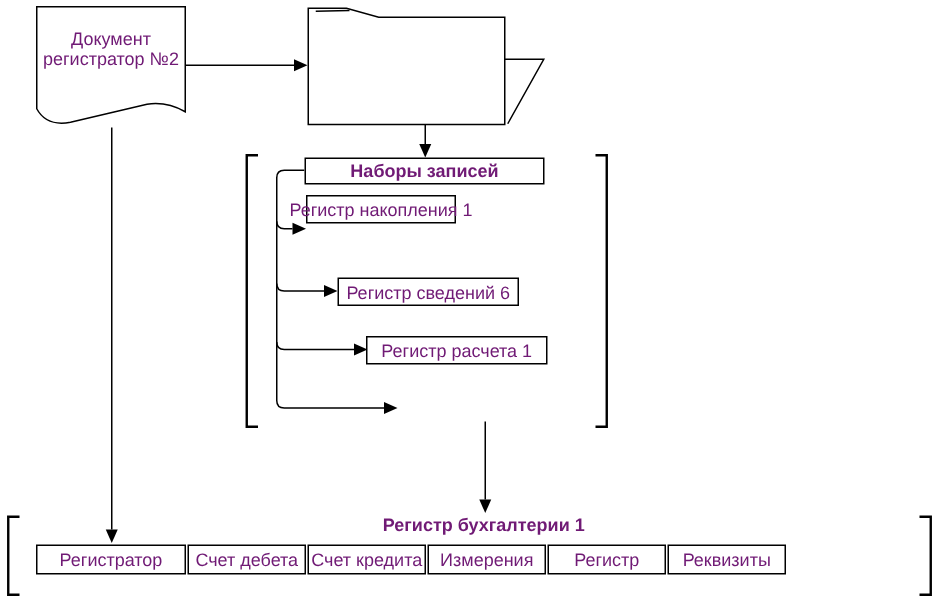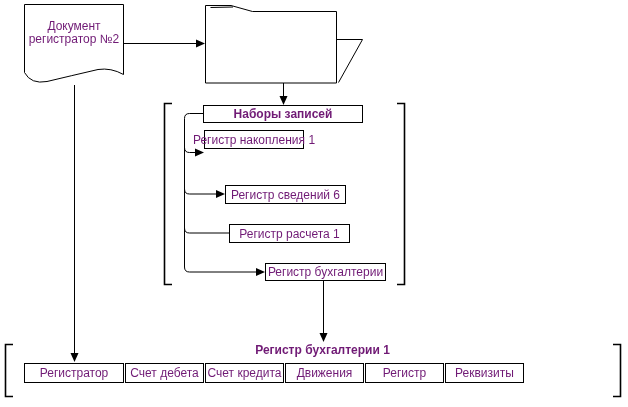--- a/index.html
+++ b/index.html
@@ -13,21 +13,21 @@
   .nodebox{
     position:absolute;box-sizing:border-box;border:1px solid #000;background:#fff;
     font-size:12px;display:flex;align-items:center;justify-content:center;
     white-space:nowrap;
   }
   #doc-label{left:24px;top:20px;width:100px;}
   #folder-label{left:206px;top:39px;width:130px;font-weight:bold;}
   #recordsets-header{left:203px;top:105px;width:160px;height:18px;font-weight:bold;}
   #reg-item-0{left:204px;top:130px;width:100px;height:19px;}
   #reg-item-1{left:225px;top:185px;width:121px;height:19px;}
-  #reg-item-2{left:229px;top:224px;width:121px;height:19px;}
+  #reg-item-2{left:244px;top:224px;width:121px;height:19px;}
   #reg-item-3{left:265px;top:263px;width:121px;height:18px;}
   #table-title{left:240px;top:344px;width:165px;font-weight:bold;}
   #register-table{
     position:absolute;left:24px;top:363px;width:580px;height:20px;
     display:flex;gap:1px;
   }
   .th{
     box-sizing:border-box;border:1px solid #000;background:#fff;
     font-size:12px;display:flex;align-items:center;justify-content:center;
     white-space:nowrap;overflow:hidden;
@@ -80,26 +80,25 @@
     <div>Документ</div>
     <div>регистратор №2</div>
   </div>
 
 
   <div class="nodebox" id="recordsets-header">Наборы записей</div>
 
   <div class="nodebox" id="reg-item-0">Регистр накопления 1</div>
   <div class="nodebox" id="reg-item-1">Регистр сведений 6</div>
   <div class="nodebox" id="reg-item-2">Регистр расчета 1</div>
-  <div class="nodebox" id="reg-item-3">Регистр бухгалтерии</div>
 
   <div class="lbl" id="table-title">Регистр бухгалтерии 1</div>
 
   <div id="register-table">
     <div class="th w0">Регистратор</div>
     <div class="th w">Счет дебета</div>
     <div class="th w">Счет кредита</div>
-    <div class="th w">Движения</div>
+    <div class="th w">Измерения</div>
     <div class="th w">Регистр</div>
     <div class="th w">Реквизиты</div>
   </div>
 
 </div>
 
 </body></html>

